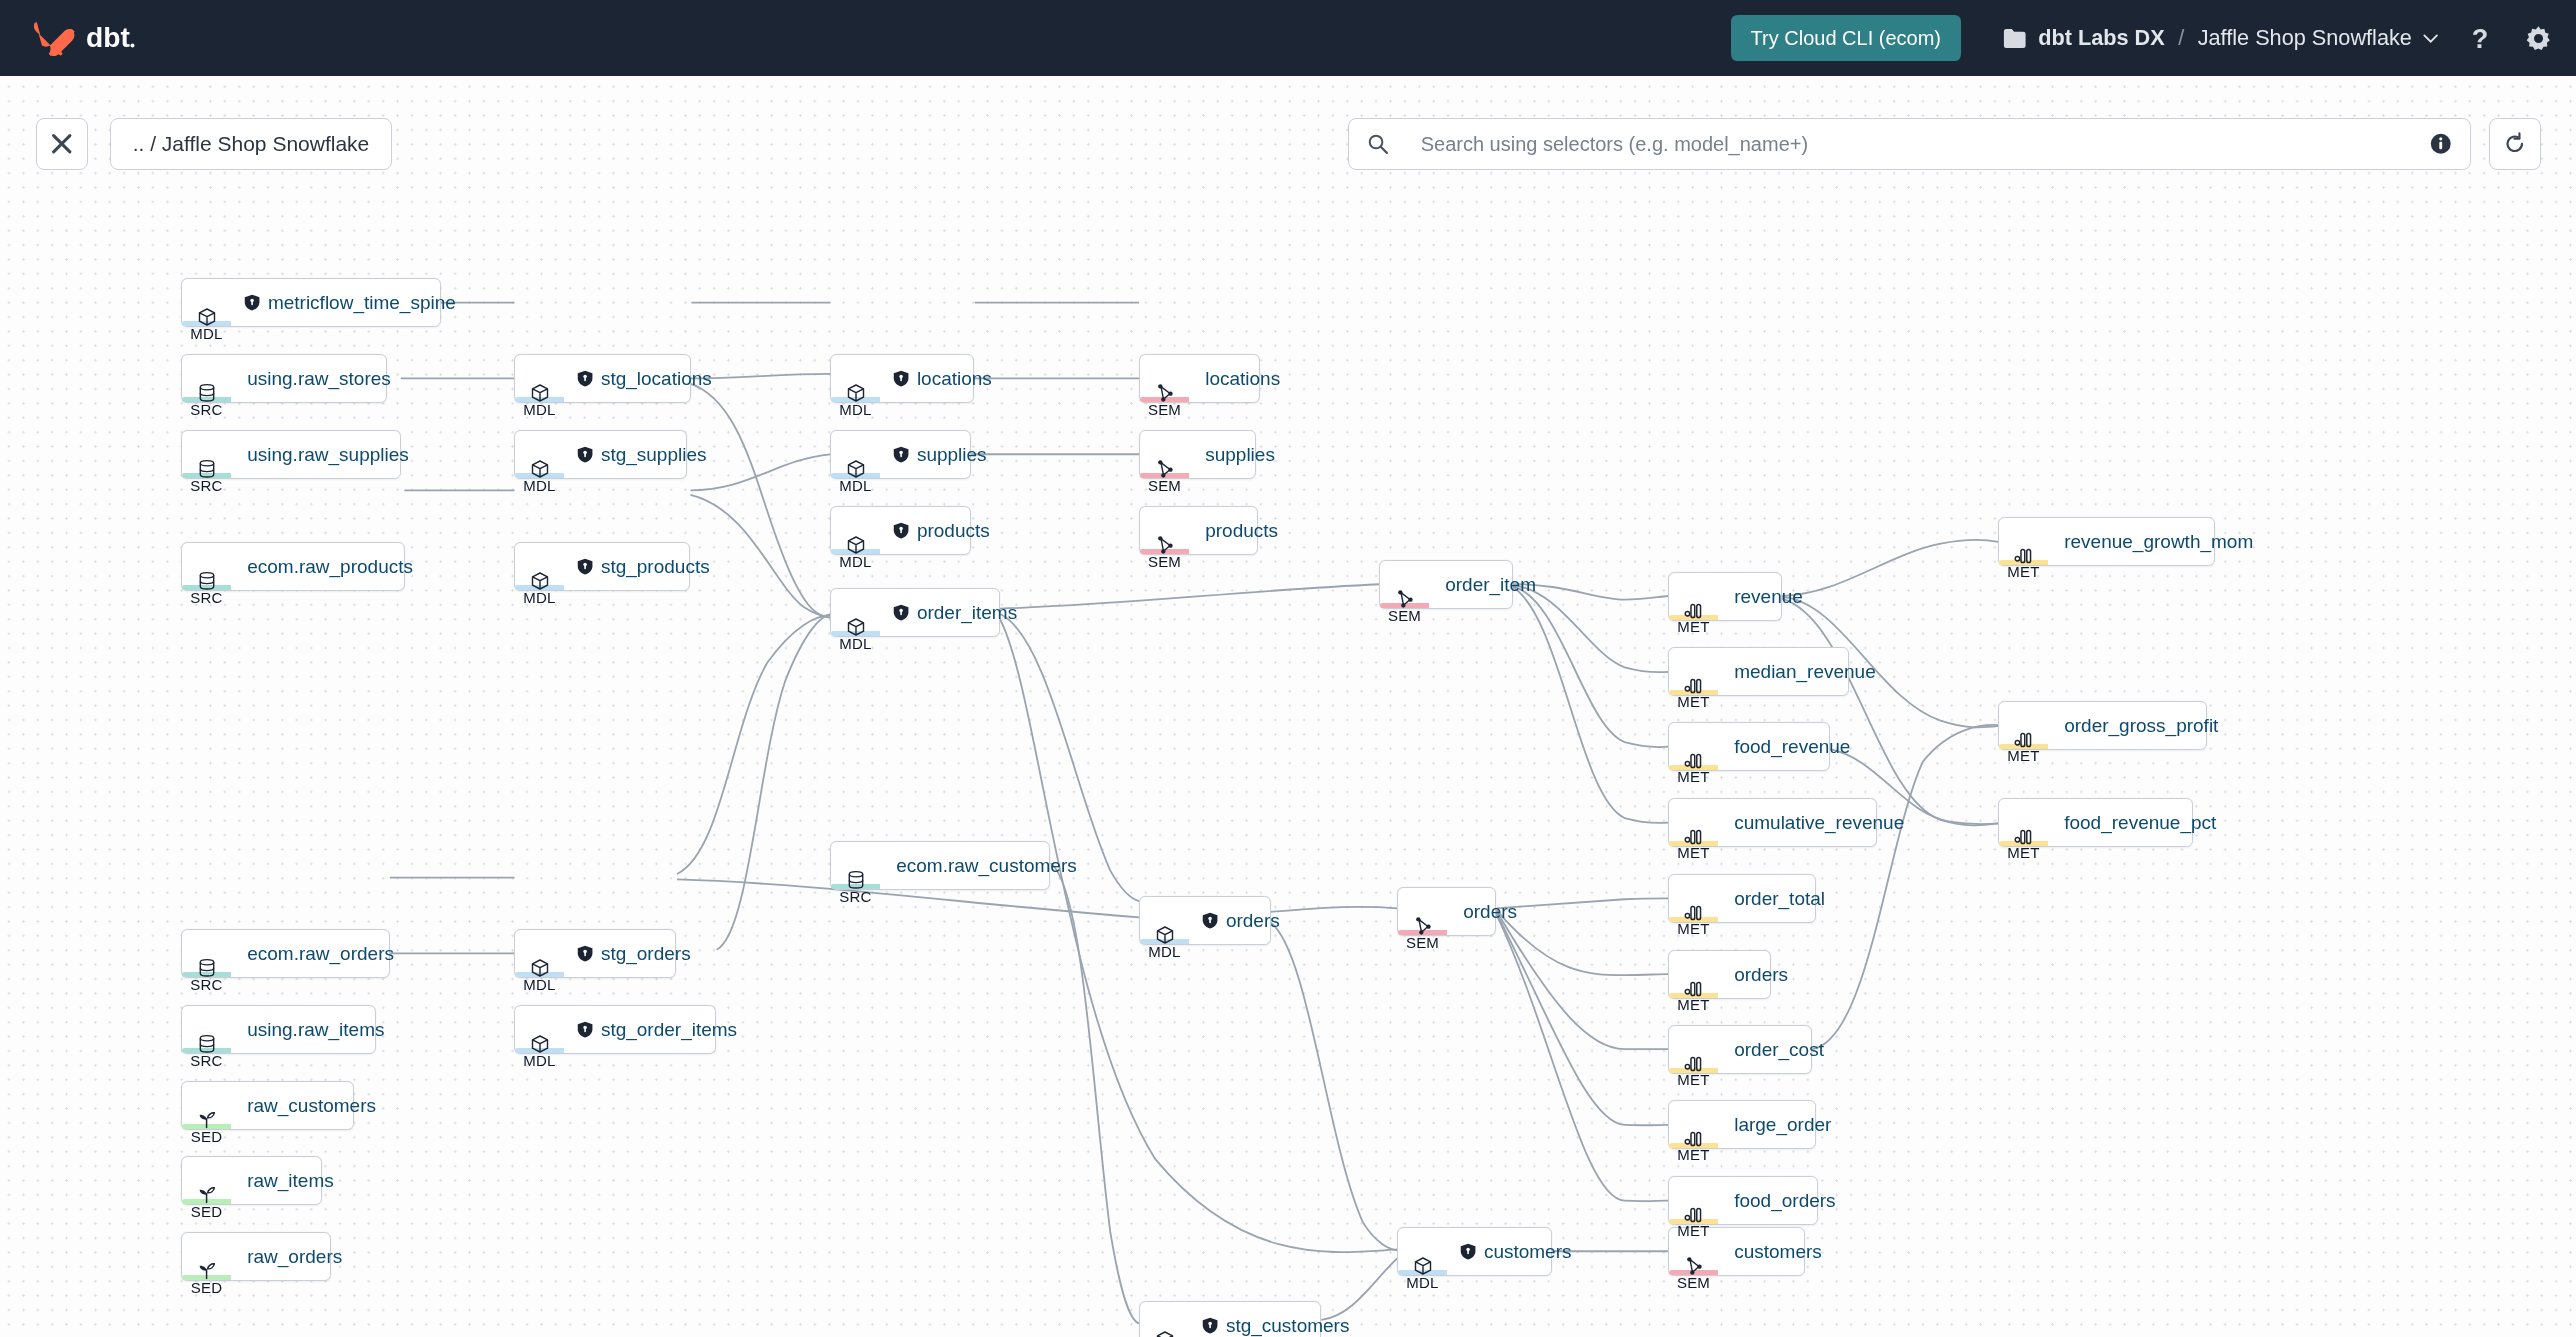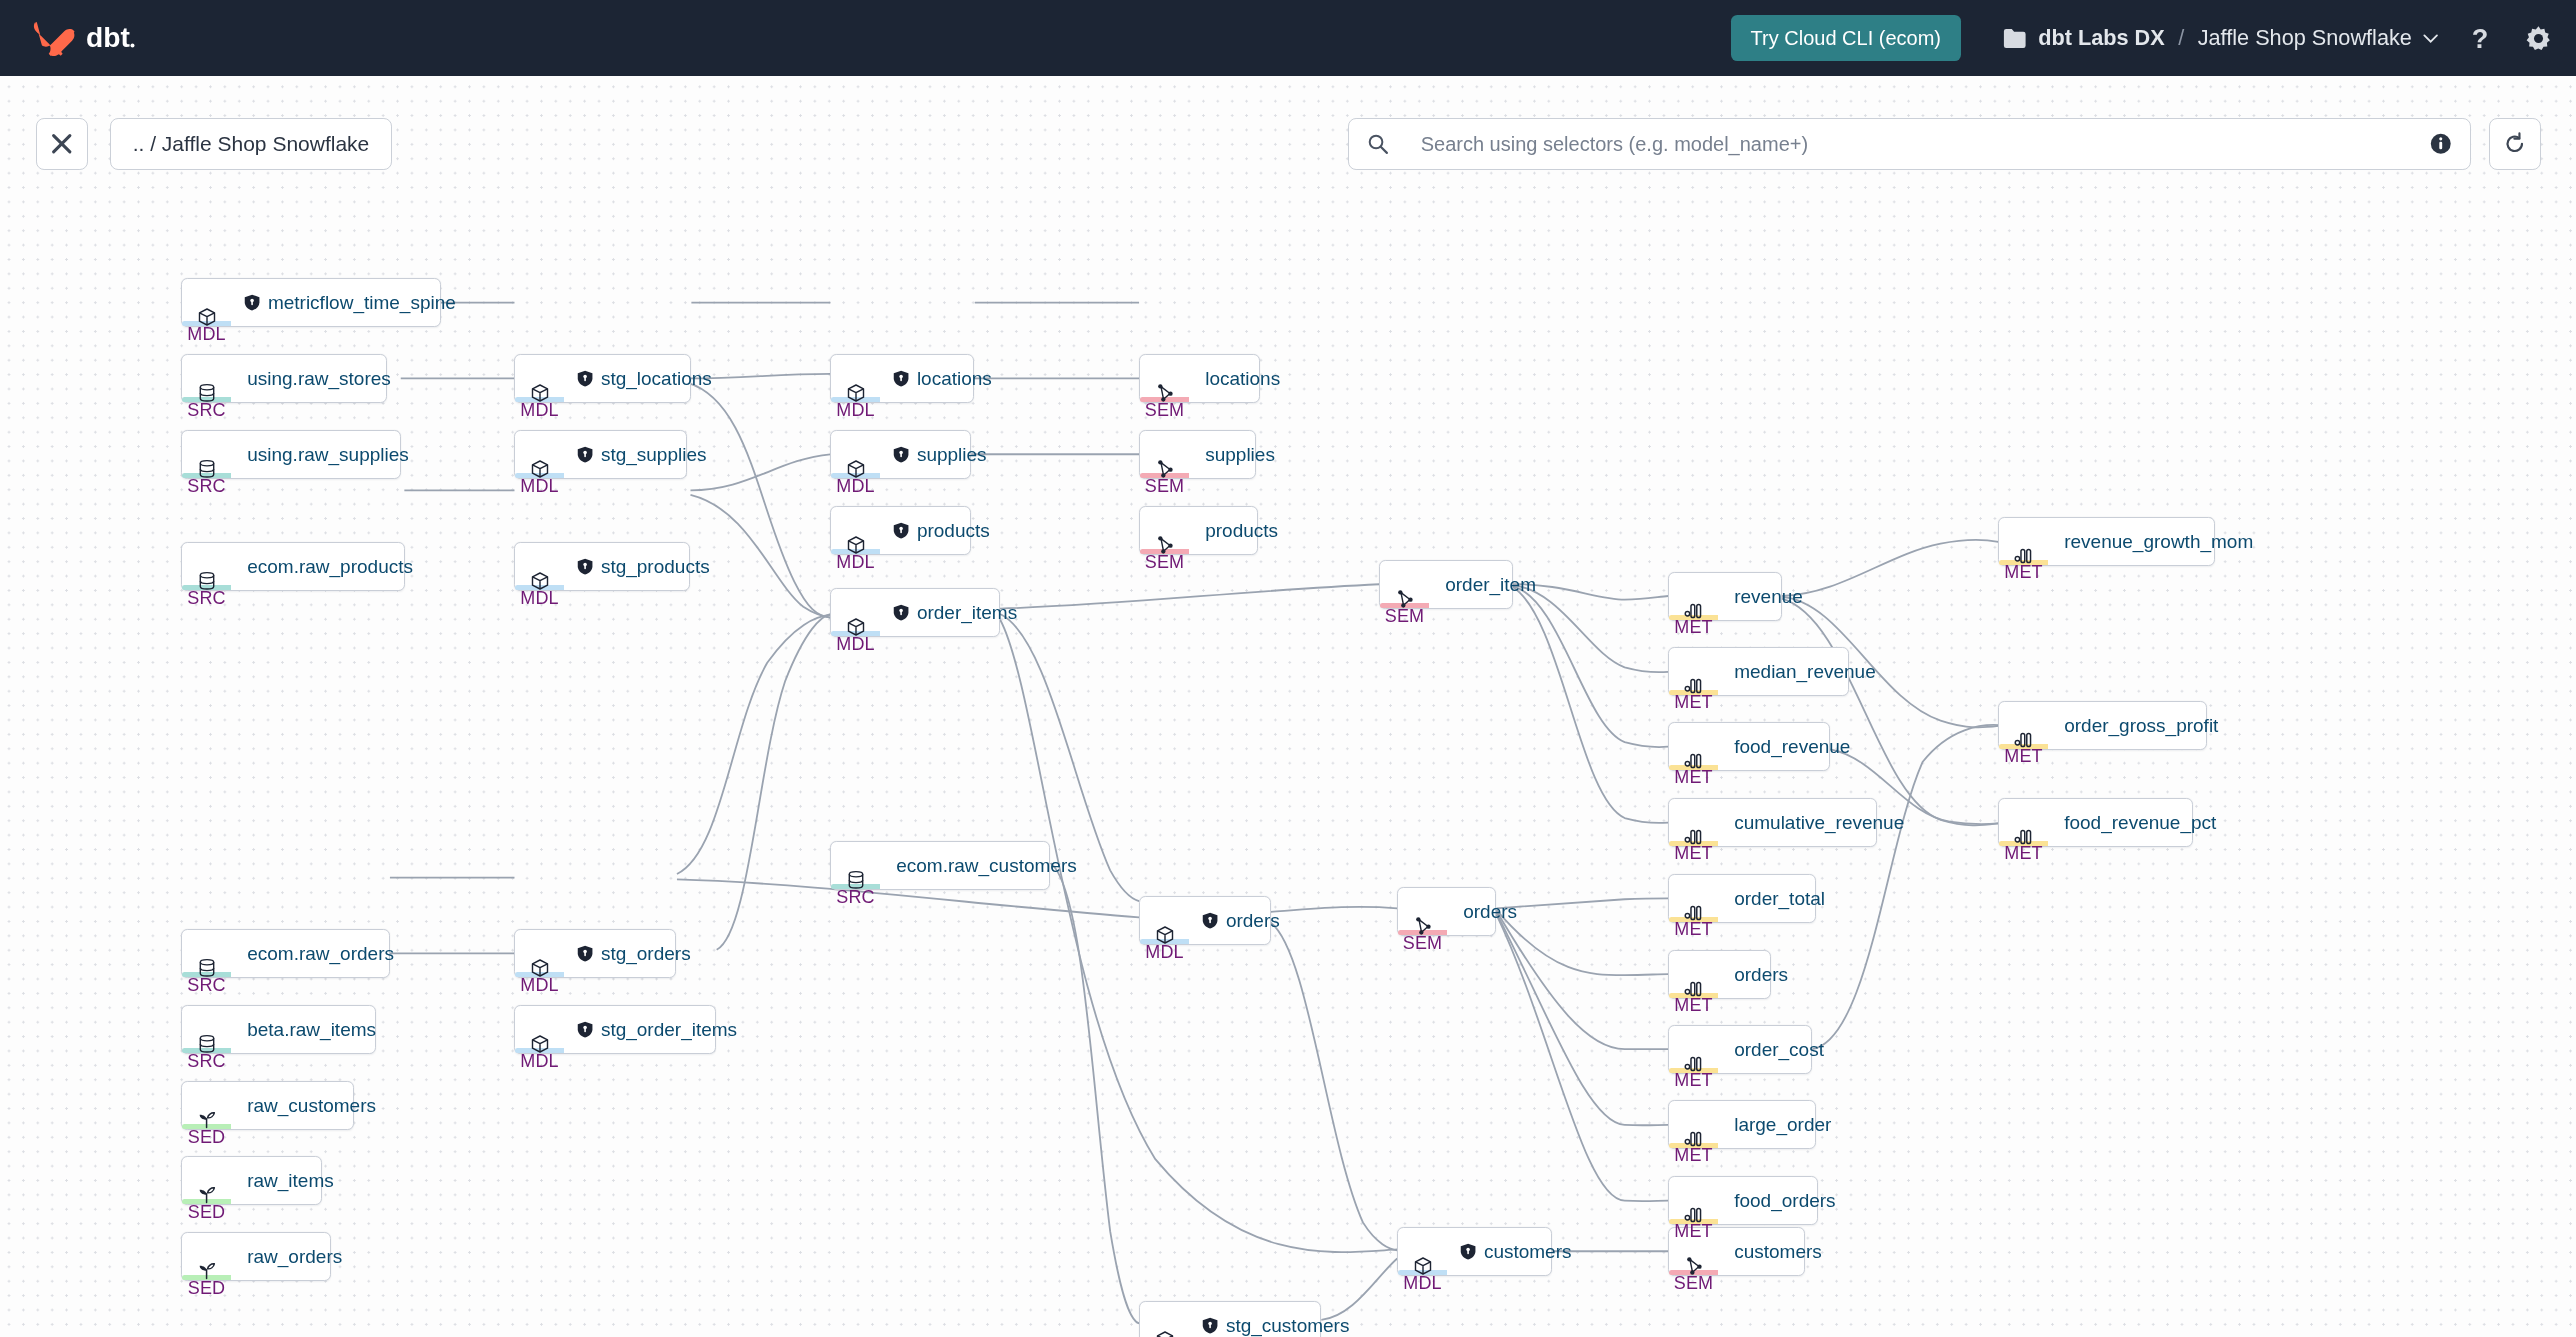--- a/index.html
+++ b/index.html
@@ -97,22 +97,22 @@
     box-shadow: 0 0.9px 1.8px rgba(20,30,50,.07);
     cursor: pointer;
     z-index: 10;
   }
   .node .tag {
     width: 49px; flex: 0 0 49px;
     border-radius: 5.4px 0 0 5.4px;
     display: flex; flex-direction: column;
     align-items: center; justify-content: center;
     gap: 0px;
-    font-size: 18px; font-weight: 500; letter-spacing: 0.2px;
-    color: #701a75;
+    font-size: 15px; font-weight: 500; letter-spacing: 0.2px;
+    color: #0f172a;
     margin-top: 42px;
   }
   .node .tag .ti { height: 20px; display: flex; align-items: flex-end; }
   .node .tag .tl { line-height: 12.6px; margin-top: 0.9px; }
   .node .body {
     flex: 1; display: flex; align-items: center;
     gap: 8.1px; padding: 0 16.2px 0 12.6px;
     font-size: 19px; color: #0c4a6e; white-space: nowrap;
   }
   .node .body.pad { padding-left: 16.2px; }
@@ -352,21 +352,21 @@
           <span class="ti">
             <svg width="18" height="20" viewBox="0 0 22 24">
               <ellipse cx="11" cy="5" rx="8.2" ry="3.2" fill="none" stroke="#1d2433" stroke-width="1.7"></ellipse>
               <path d="M2.8 5 v7 a8.2 3.2 0 0 0 16.4 0 V5" fill="none" stroke="#1d2433" stroke-width="1.7"></path>
               <path d="M2.8 12 v6.6 a8.2 3.2 0 0 0 16.4 0 V12" fill="none" stroke="#1d2433" stroke-width="1.7"></path>
             </svg>
           </span>
           <span class="tl">SRC</span>
         </div>
         <div class="body pad">
-          <span>beta.raw_items</span>
+          <span>using.raw_items</span>
         </div>
       </div>
       <div class="node" style="left: 181px; top: 1005px; width: 173px;">
         <div class="tag tag-sed">
           <span class="ti">
             <svg width="20" height="20" viewBox="0 0 24 24">
               <path d="M11.5 21 V10.5" stroke="#1d2433" stroke-width="1.8" fill="none" stroke-linecap="round"></path>
               <path d="M11.5 11.6 C 6.4 11.6 3.2 9 3.2 5.6 C 8.3 5.6 11.5 8.2 11.5 11.6 Z" fill="#1d2433"></path>
               <path d="M12.6 9.4 C 13.4 5.6 17 3 20.8 3.4 C 20 7.3 16.4 9.8 12.6 9.4 Z" fill="none" stroke="#1d2433" stroke-width="1.8" stroke-linejoin="round"></path>
             </svg>

